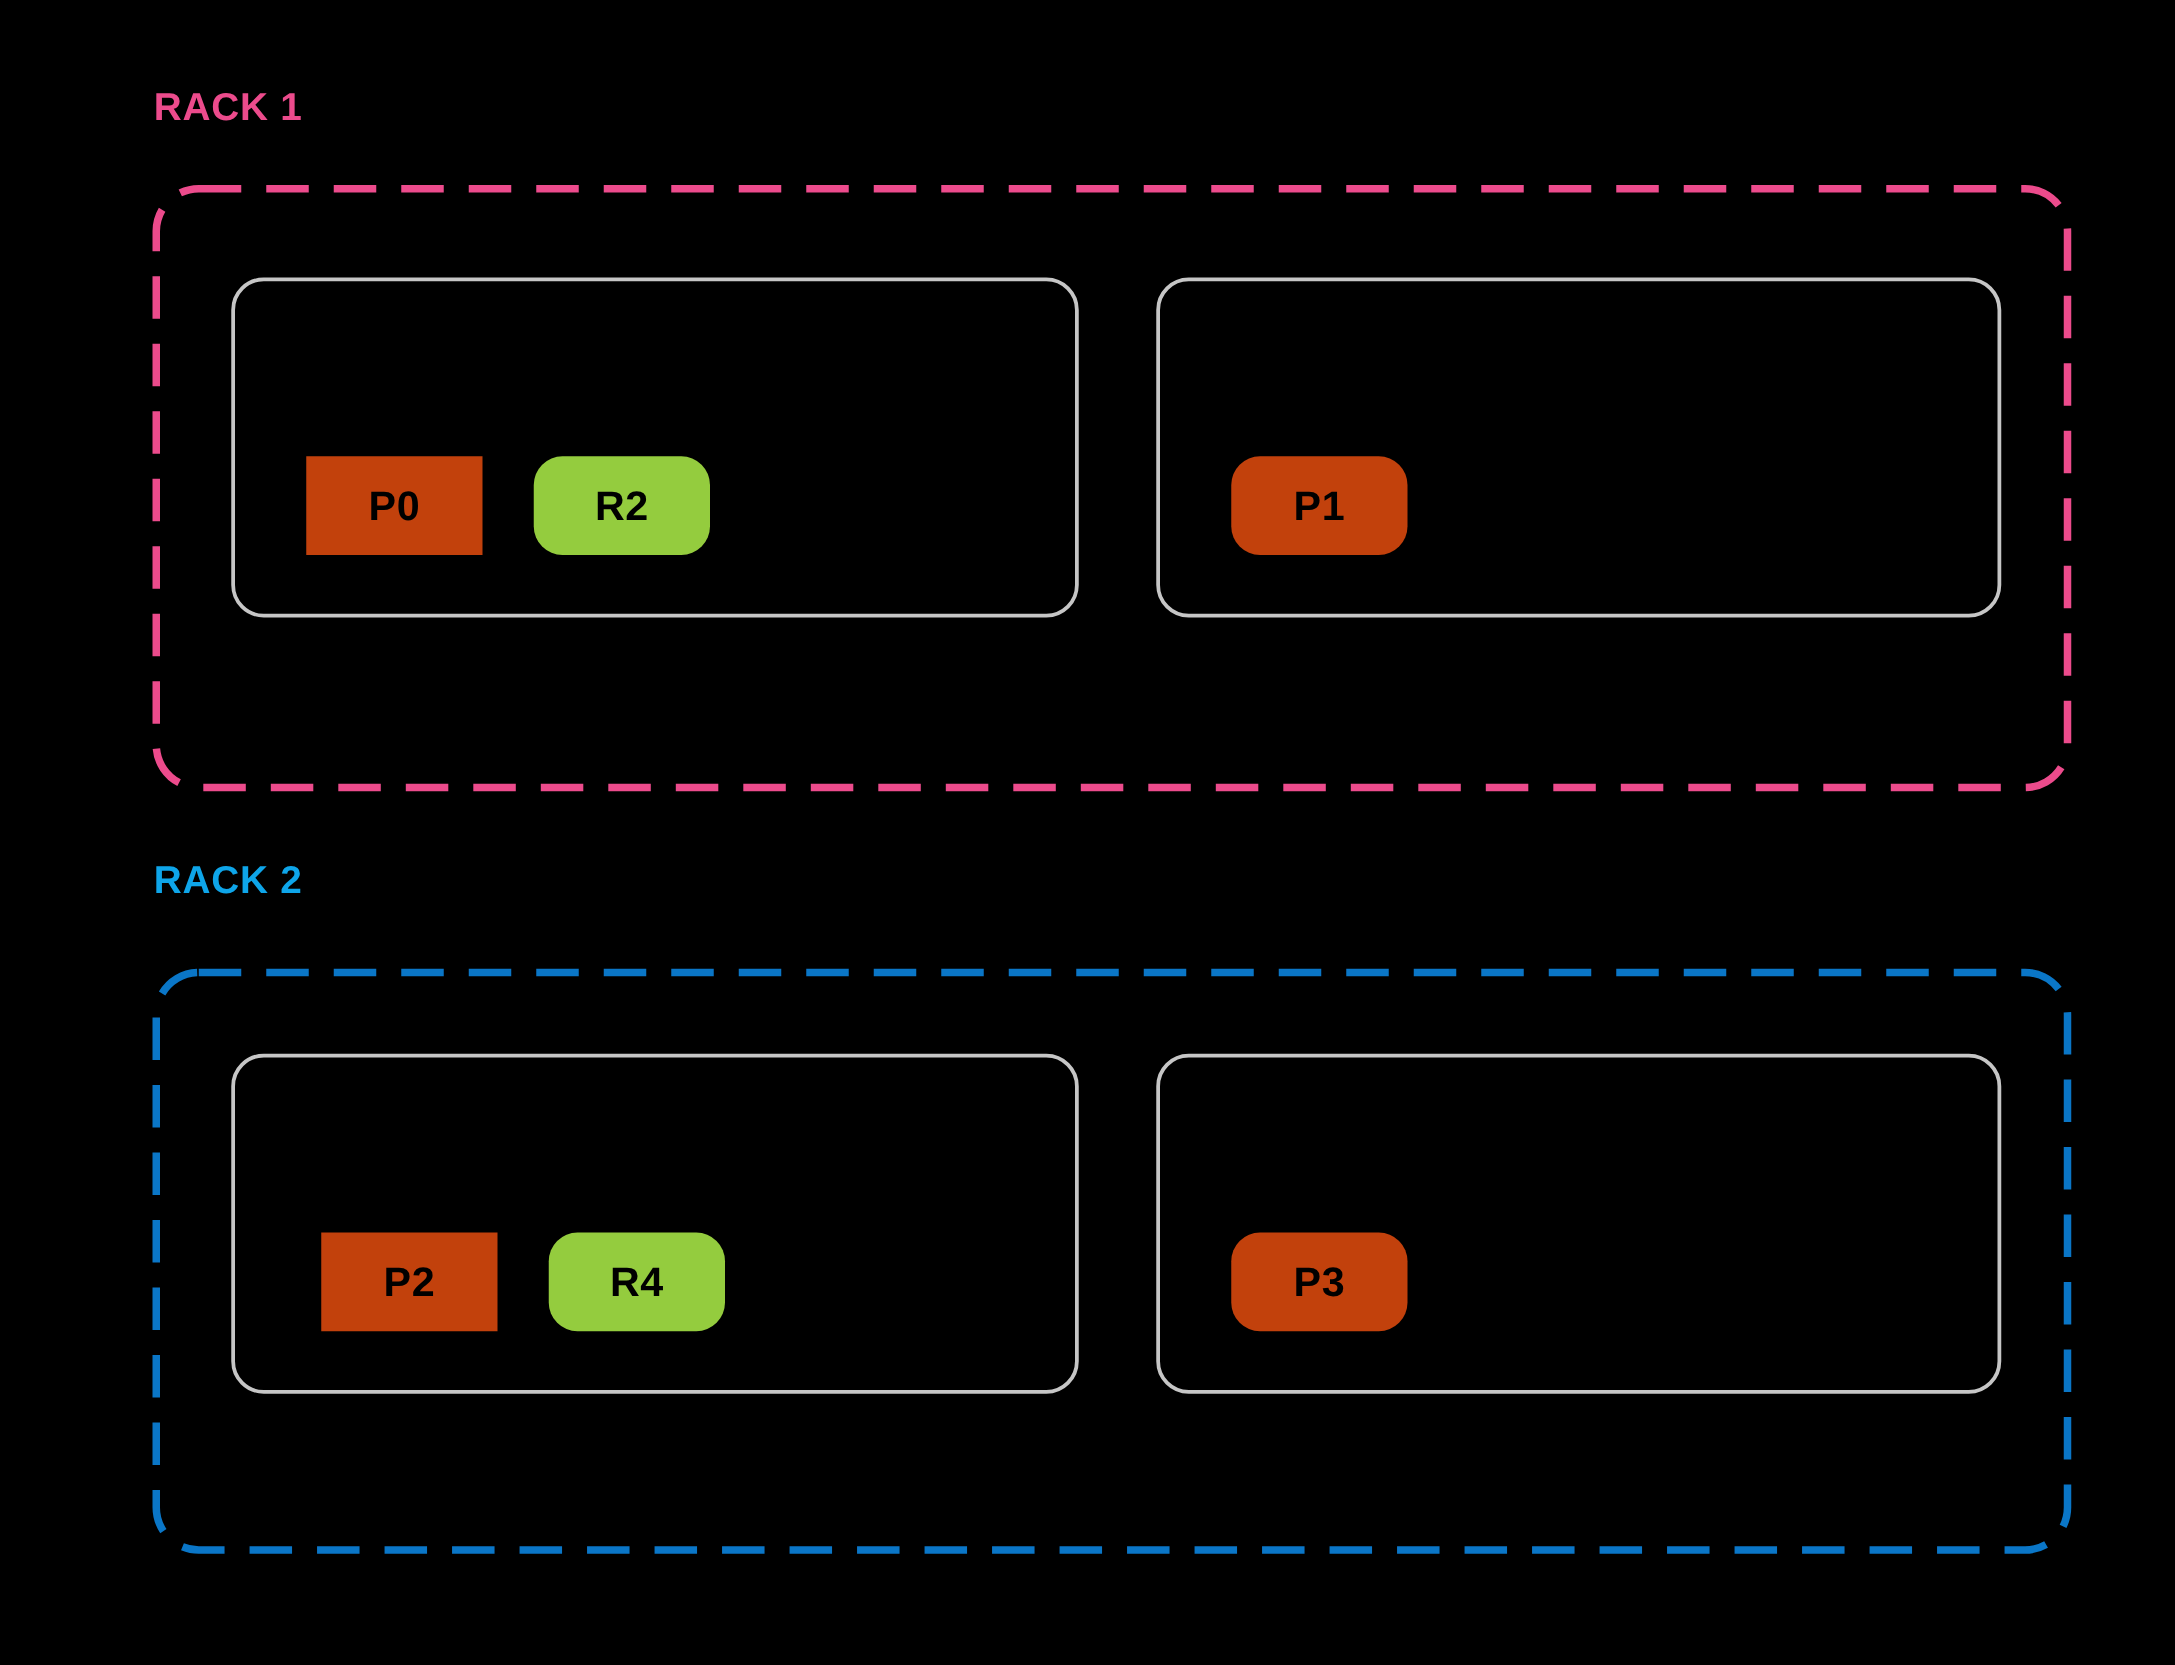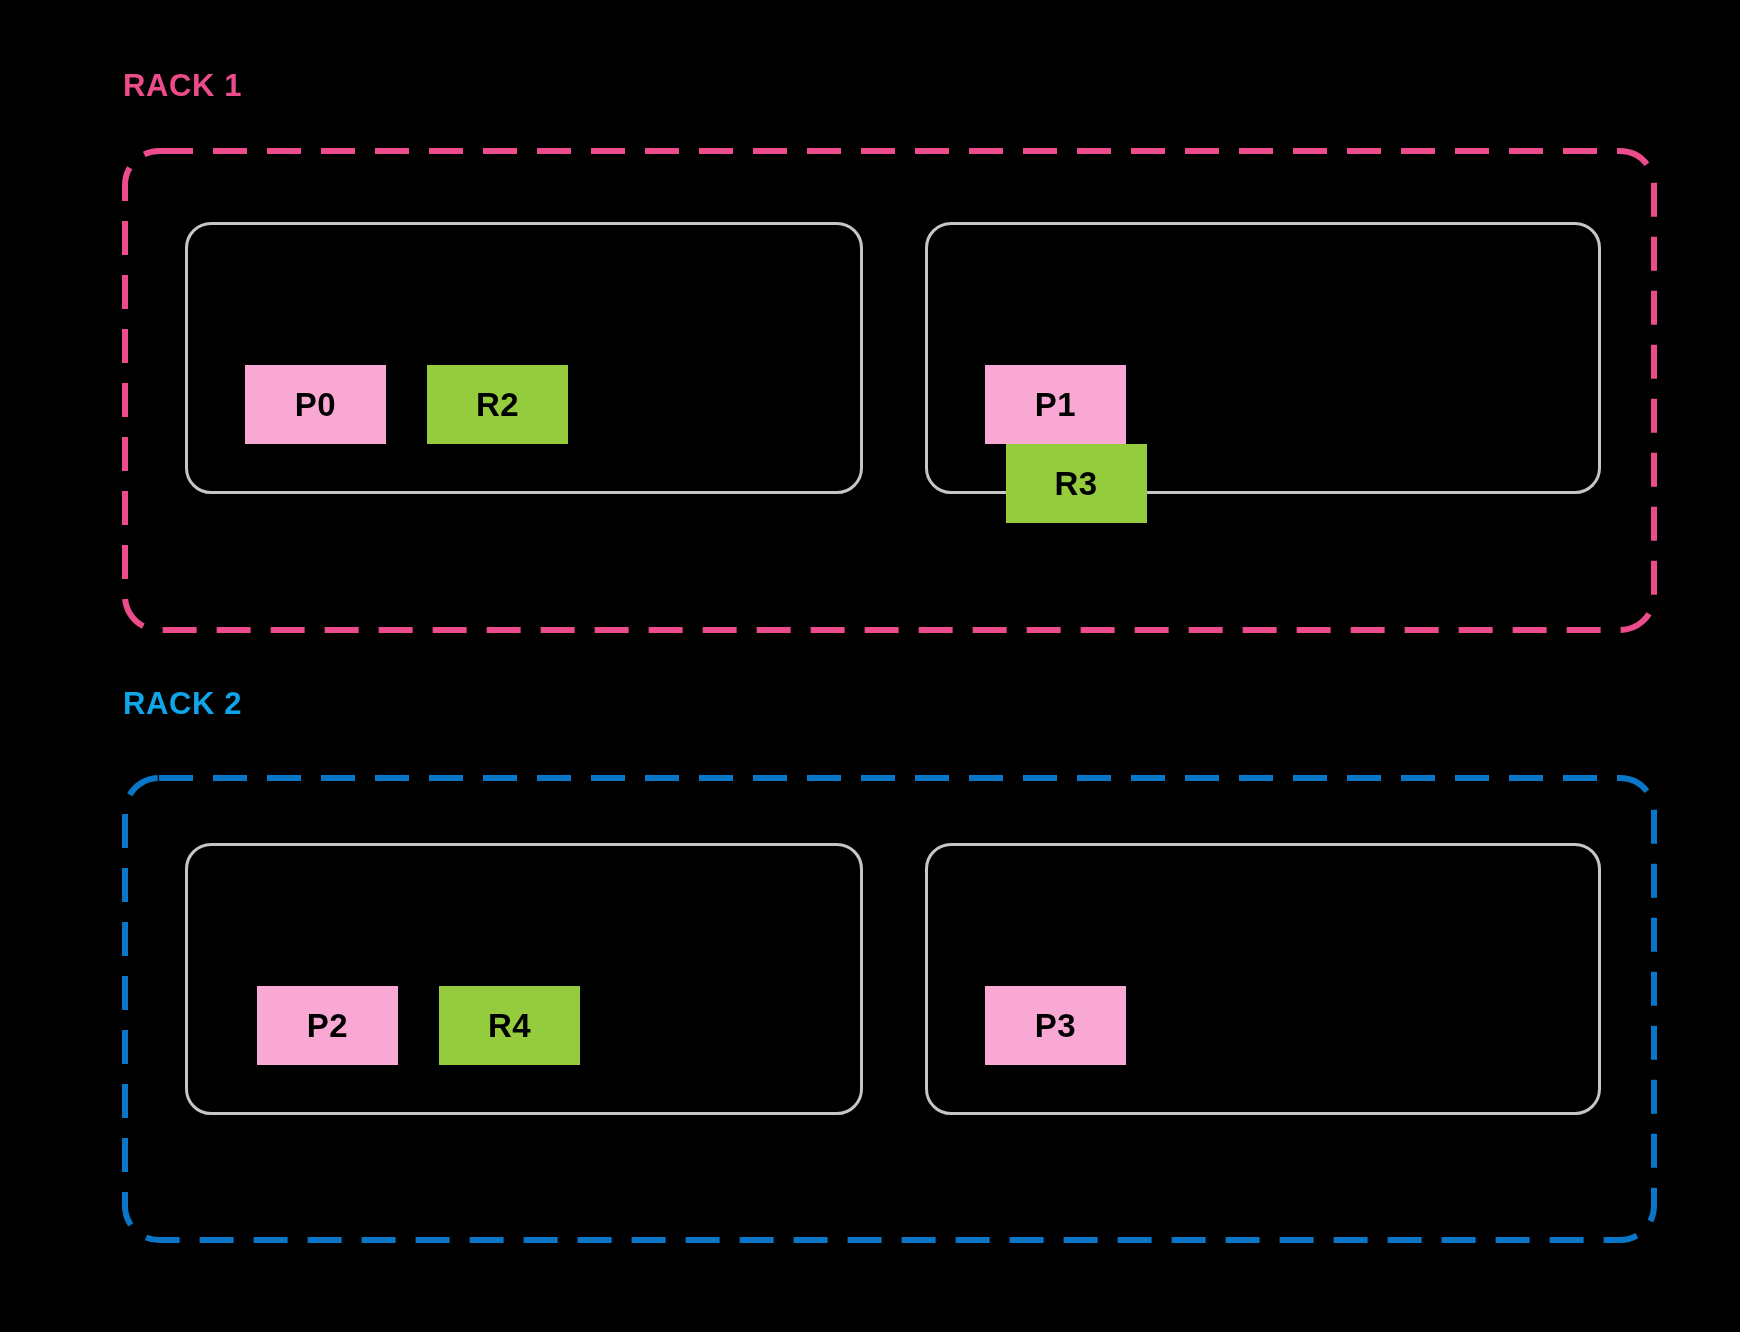--- a/index.html
+++ b/index.html
@@ -67,22 +67,22 @@
     height: 79px;
     display: flex;
     align-items: center;
     justify-content: center;
     font-size: 33px;
     font-weight: bold;
     color: #000000;
     letter-spacing: 0.5px;
     margin-right: 41px;
   }
-  .chip:last-child { margin-right: 0; }
-  .chip.primary { background: #f9a8d4; }
+  .chip:last-child { margin-right: 0; border-radius: 23px; }
+  .chip.primary { background: #c2410c; }
   .chip.replica { background: #94CC3E; }
 </style>
 </head>
 <body>
 
 <div id="canvas">
 
   <div class="rack-group">
 
     <div class="rack-label" style="left:123px; top:70px; color:#EC4B8C;">RACK 1</div>
@@ -95,21 +95,20 @@
 
     <div class="node-box" style="left:185px; top:222px; width:678px; height:272px;"></div>
     <div class="chip-row" style="left:245px; top:365px;">
       <div class="chip primary">P0</div>
       <div class="chip replica">R2</div>
     </div>
 
     <div class="node-box" style="left:925px; top:222px; width:676px; height:272px;"></div>
     <div class="chip-row" style="left:985px; top:365px;flex-direction:column;">
       <div class="chip primary">P1</div>
-      <div class="chip replica">R3</div>
     </div>
   </div>
 
   <div class="rack-group">
 
     <div class="rack-label" style="left:123px; top:688px; color:#0ea5e9;">RACK 2</div>
 
     <div class="rack-box" style="left:122px; top:775px; width:1535px; height:468px;">
       <svg width="1535" height="468" aria-hidden="true">
         <rect x="3" y="3" width="1529" height="462" rx="34" ry="34" fill="none" stroke="#0A76C7" stroke-width="6" stroke-dasharray="34 20" stroke-linecap="butt"></rect>

